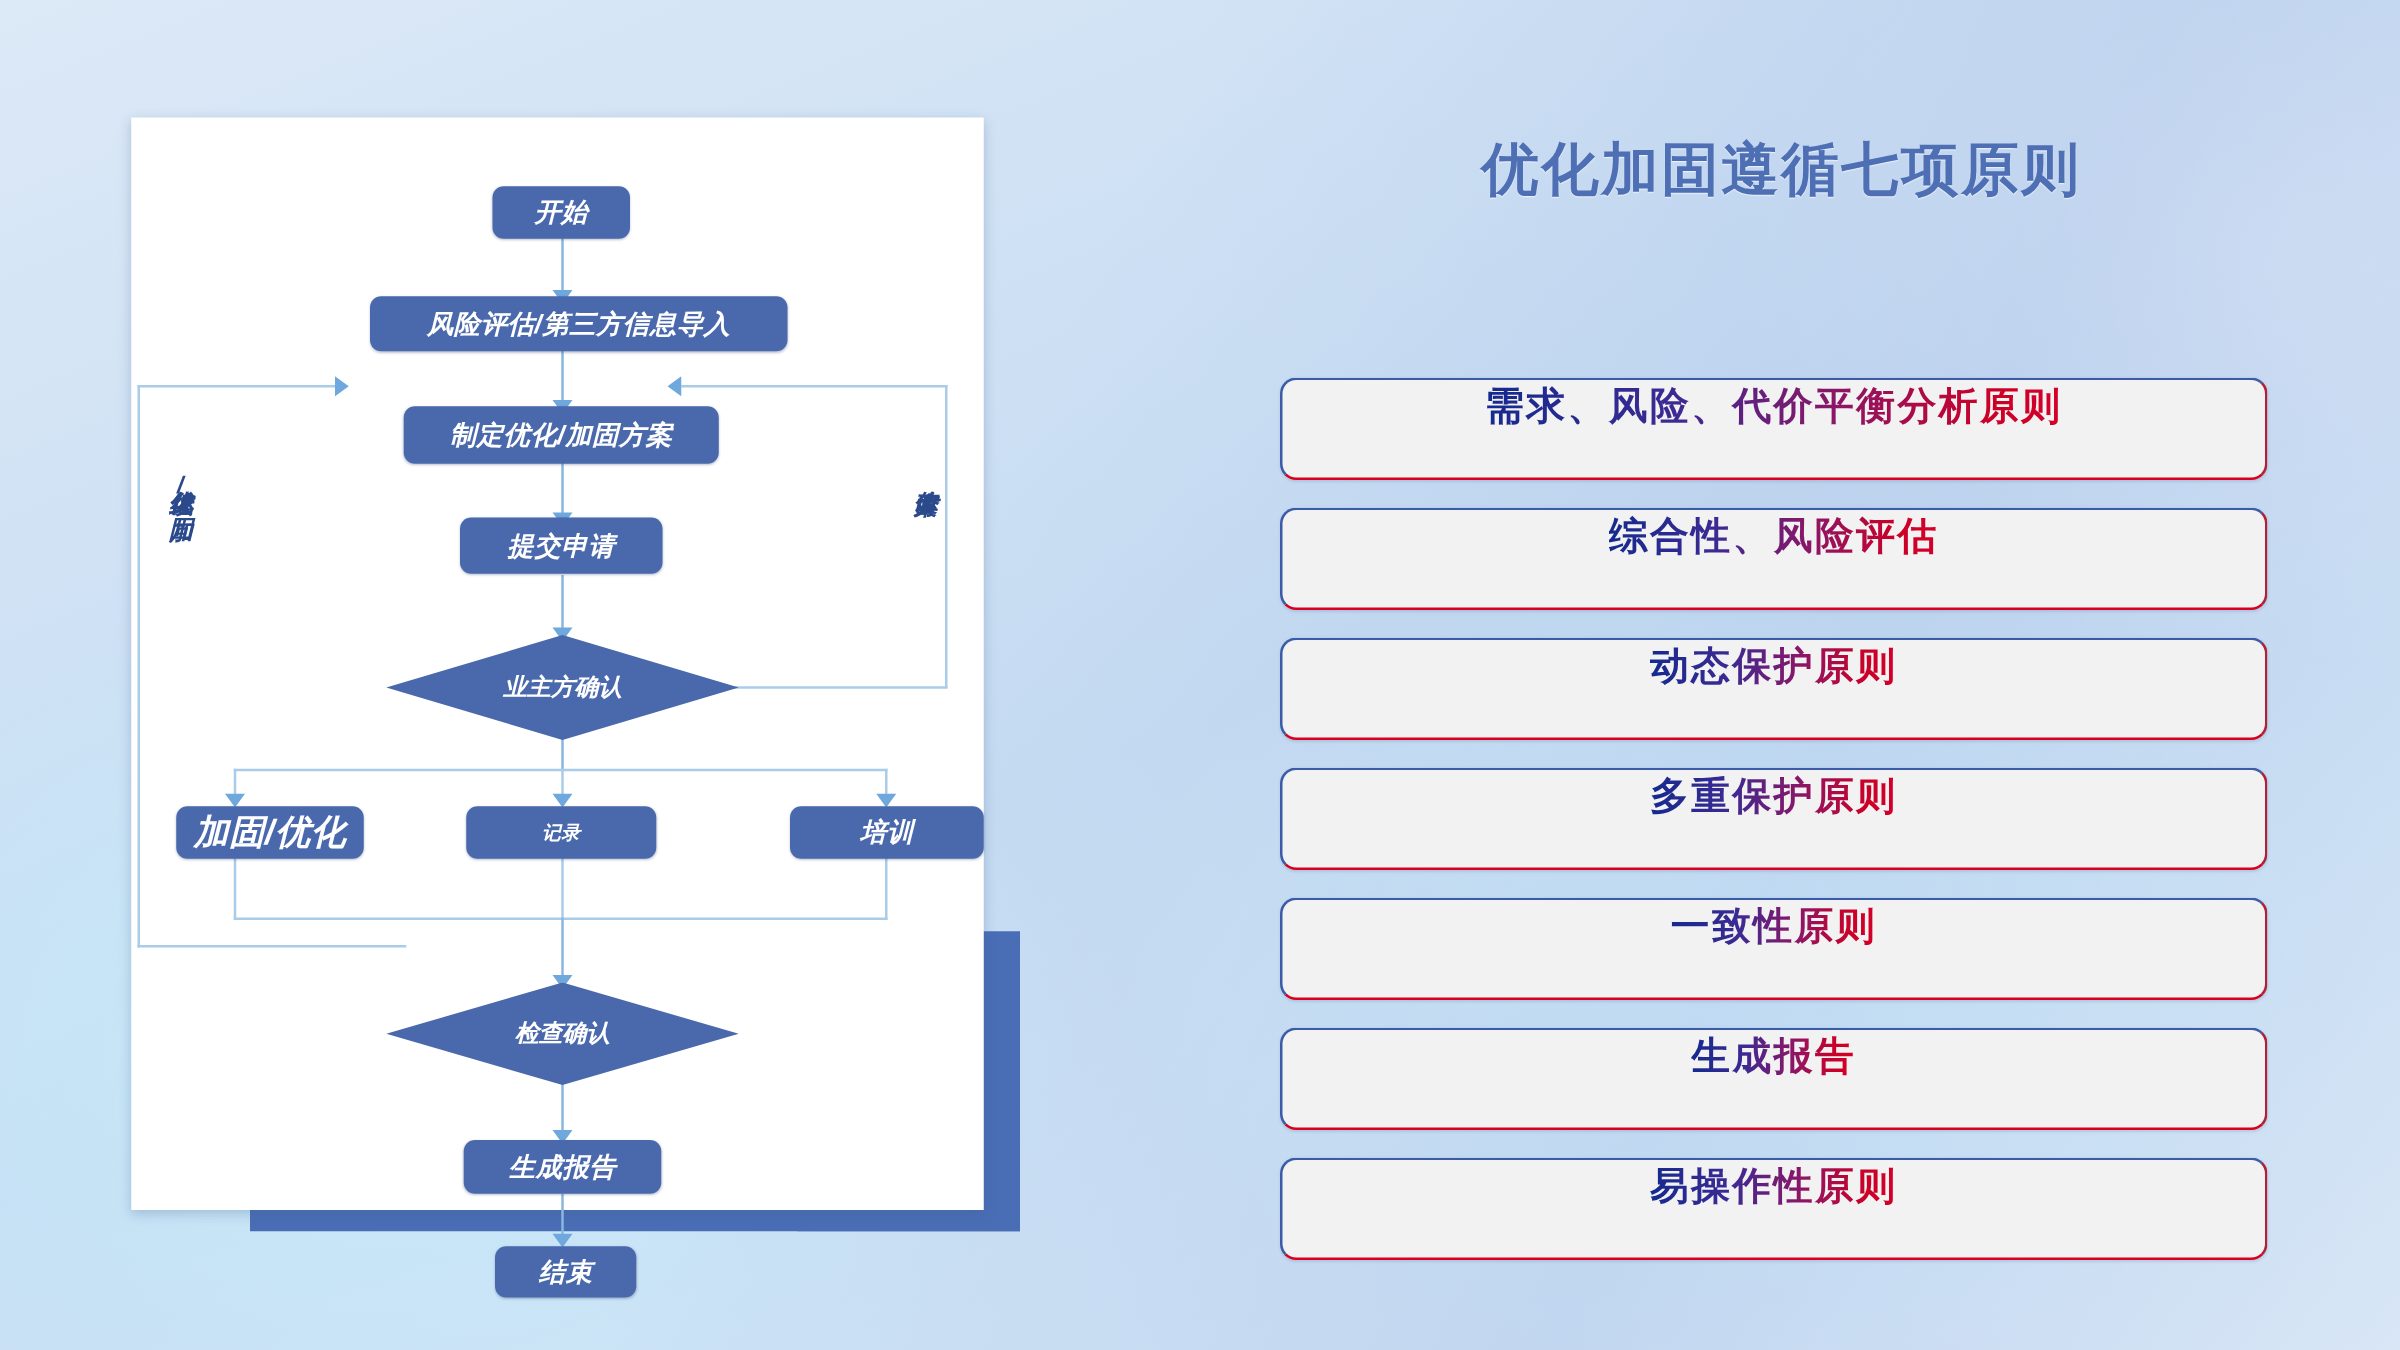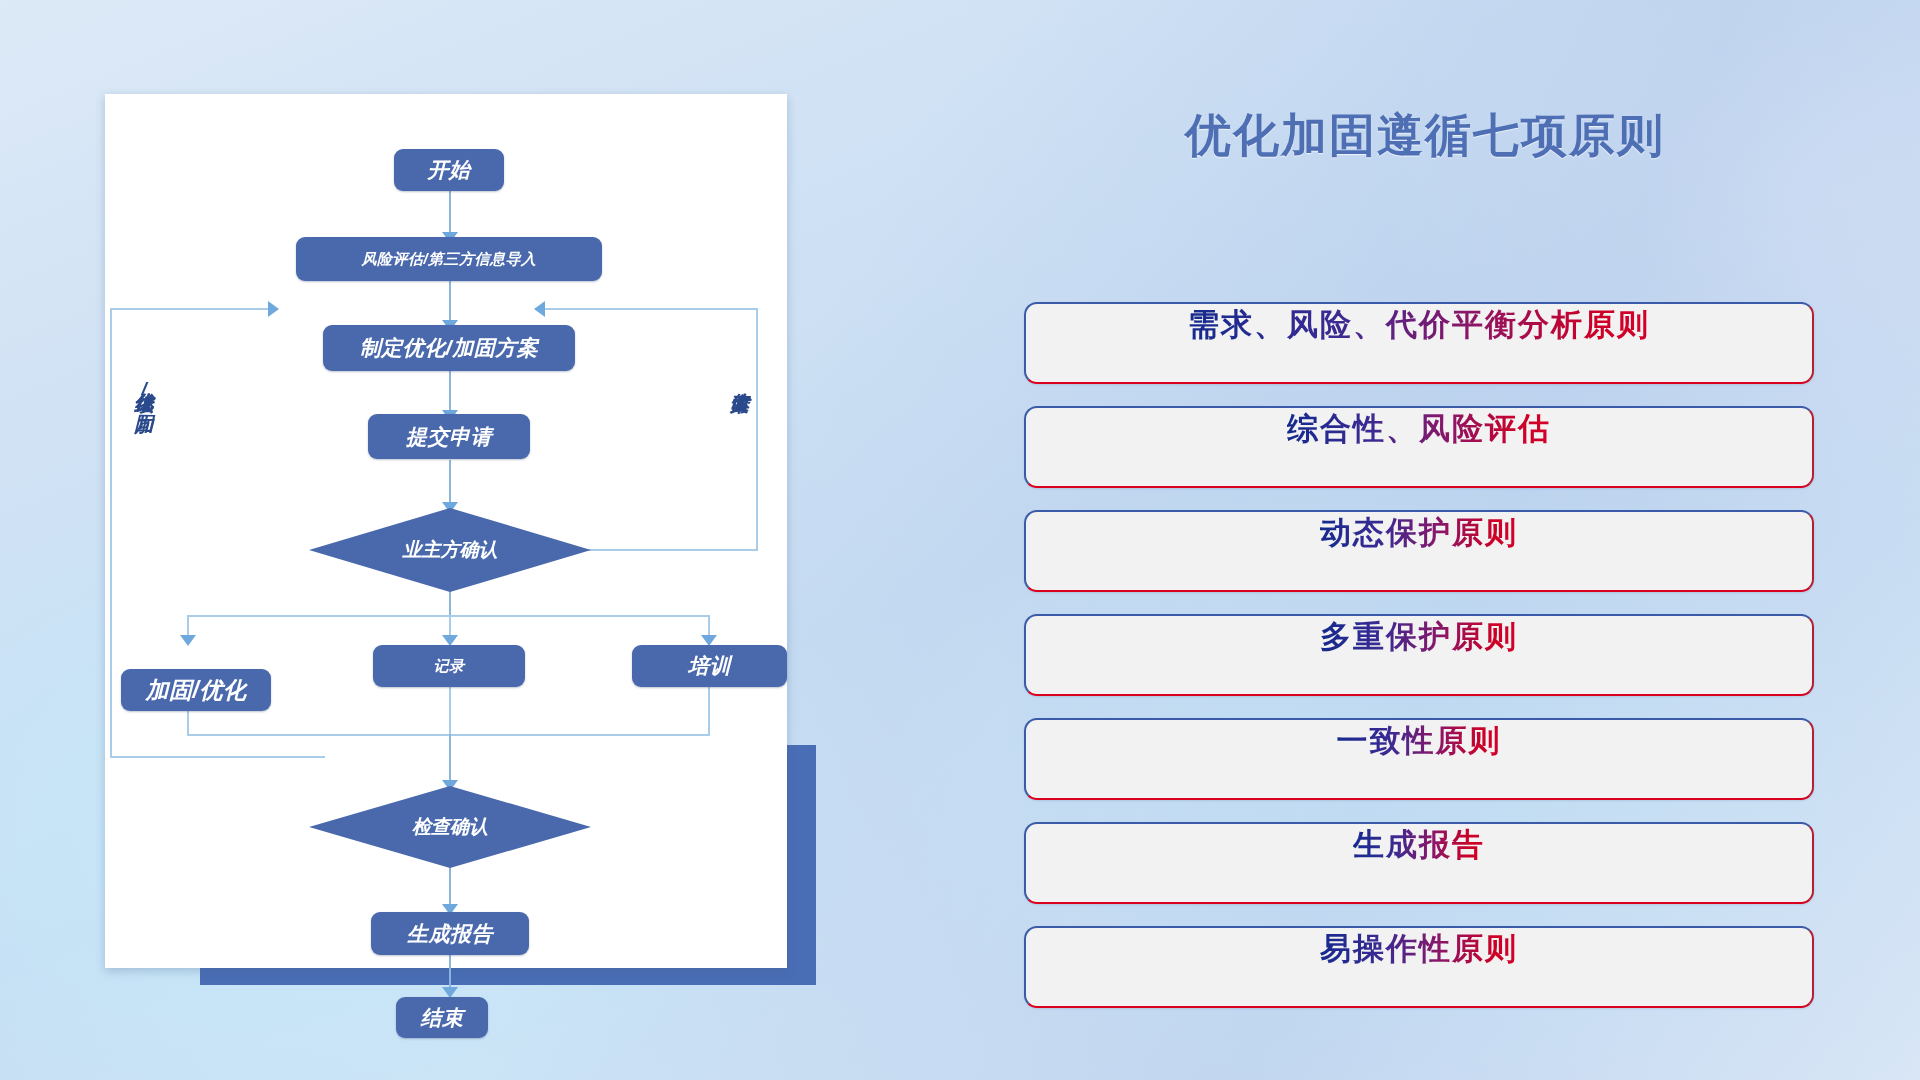--- a/index.html
+++ b/index.html
@@ -165,57 +165,57 @@
     <div class="ln lnv" style="left:344px;top:772px;height:42px;"></div>
     <div class="arw-d" style="left:337px;top:810px;"></div>
 
     <div class="ln lnv" style="left:344px;top:861px;height:36px;"></div>
     <div class="arw-d" style="left:337px;top:893px;"></div>
 
     <div class="node" style="left:289px;top:55px;width:110px;height:42px;font-size:21px;">
       <span>开始</span>
     </div>
 
-    <div class="node" style="left:191px;top:143px;width:306px;height:44px;font-size:15px;">
+    <div class="node" style="left:191px;top:143px;width:334px;height:44px;font-size:21px;">
       <span>风险评估/第三方信息导入</span>
     </div>
 
     <div class="node" style="left:218px;top:231px;width:252px;height:46px;font-size:21px;">
       <span>制定优化/加固方案</span>
     </div>
 
     <div class="node" style="left:263px;top:320px;width:162px;height:45px;font-size:21px;">
       <span>提交申请</span>
     </div>
 
     <div class="diamond" style="left:204px;top:414px;width:282px;height:84px;font-size:19px;">
       <span>业主方确认</span>
     </div>
 
-    <div class="node" style="left:16px;top:551px;width:150px;height:42px;font-size:23px;margin-top:24px;">
+    <div class="node" style="left:36px;top:551px;width:150px;height:42px;font-size:28px;">
       <span>加固/优化</span>
     </div>
 
     <div class="node" style="left:268px;top:551px;width:152px;height:42px;font-size:15px;">
       <span>记录</span>
     </div>
 
     <div class="node" style="left:527px;top:551px;width:155px;height:42px;font-size:21px;">
       <span>培训</span>
     </div>
 
     <div class="diamond" style="left:204px;top:692px;width:282px;height:82px;font-size:19px;">
       <span>检查确认</span>
     </div>
 
     <div class="node" style="left:266px;top:818px;width:158px;height:43px;font-size:21px;">
       <span>生成报告</span>
     </div>
 
-    <div class="node" style="left:291px;top:903px;width:92px;height:41px;font-size:21px;justify-content:center;">
+    <div class="node" style="left:291px;top:903px;width:113px;height:41px;font-size:21px;justify-content:center;">
       <span>结束</span>
     </div>
 
     <div class="vlabel" style="left:29px;top:284px;height:170px;">继续优化/加固</div>
 
     <div class="vlabel" style="left:625px;top:284px;height:110px;">方案修改</div>
 
   </div>
 </div>
 

